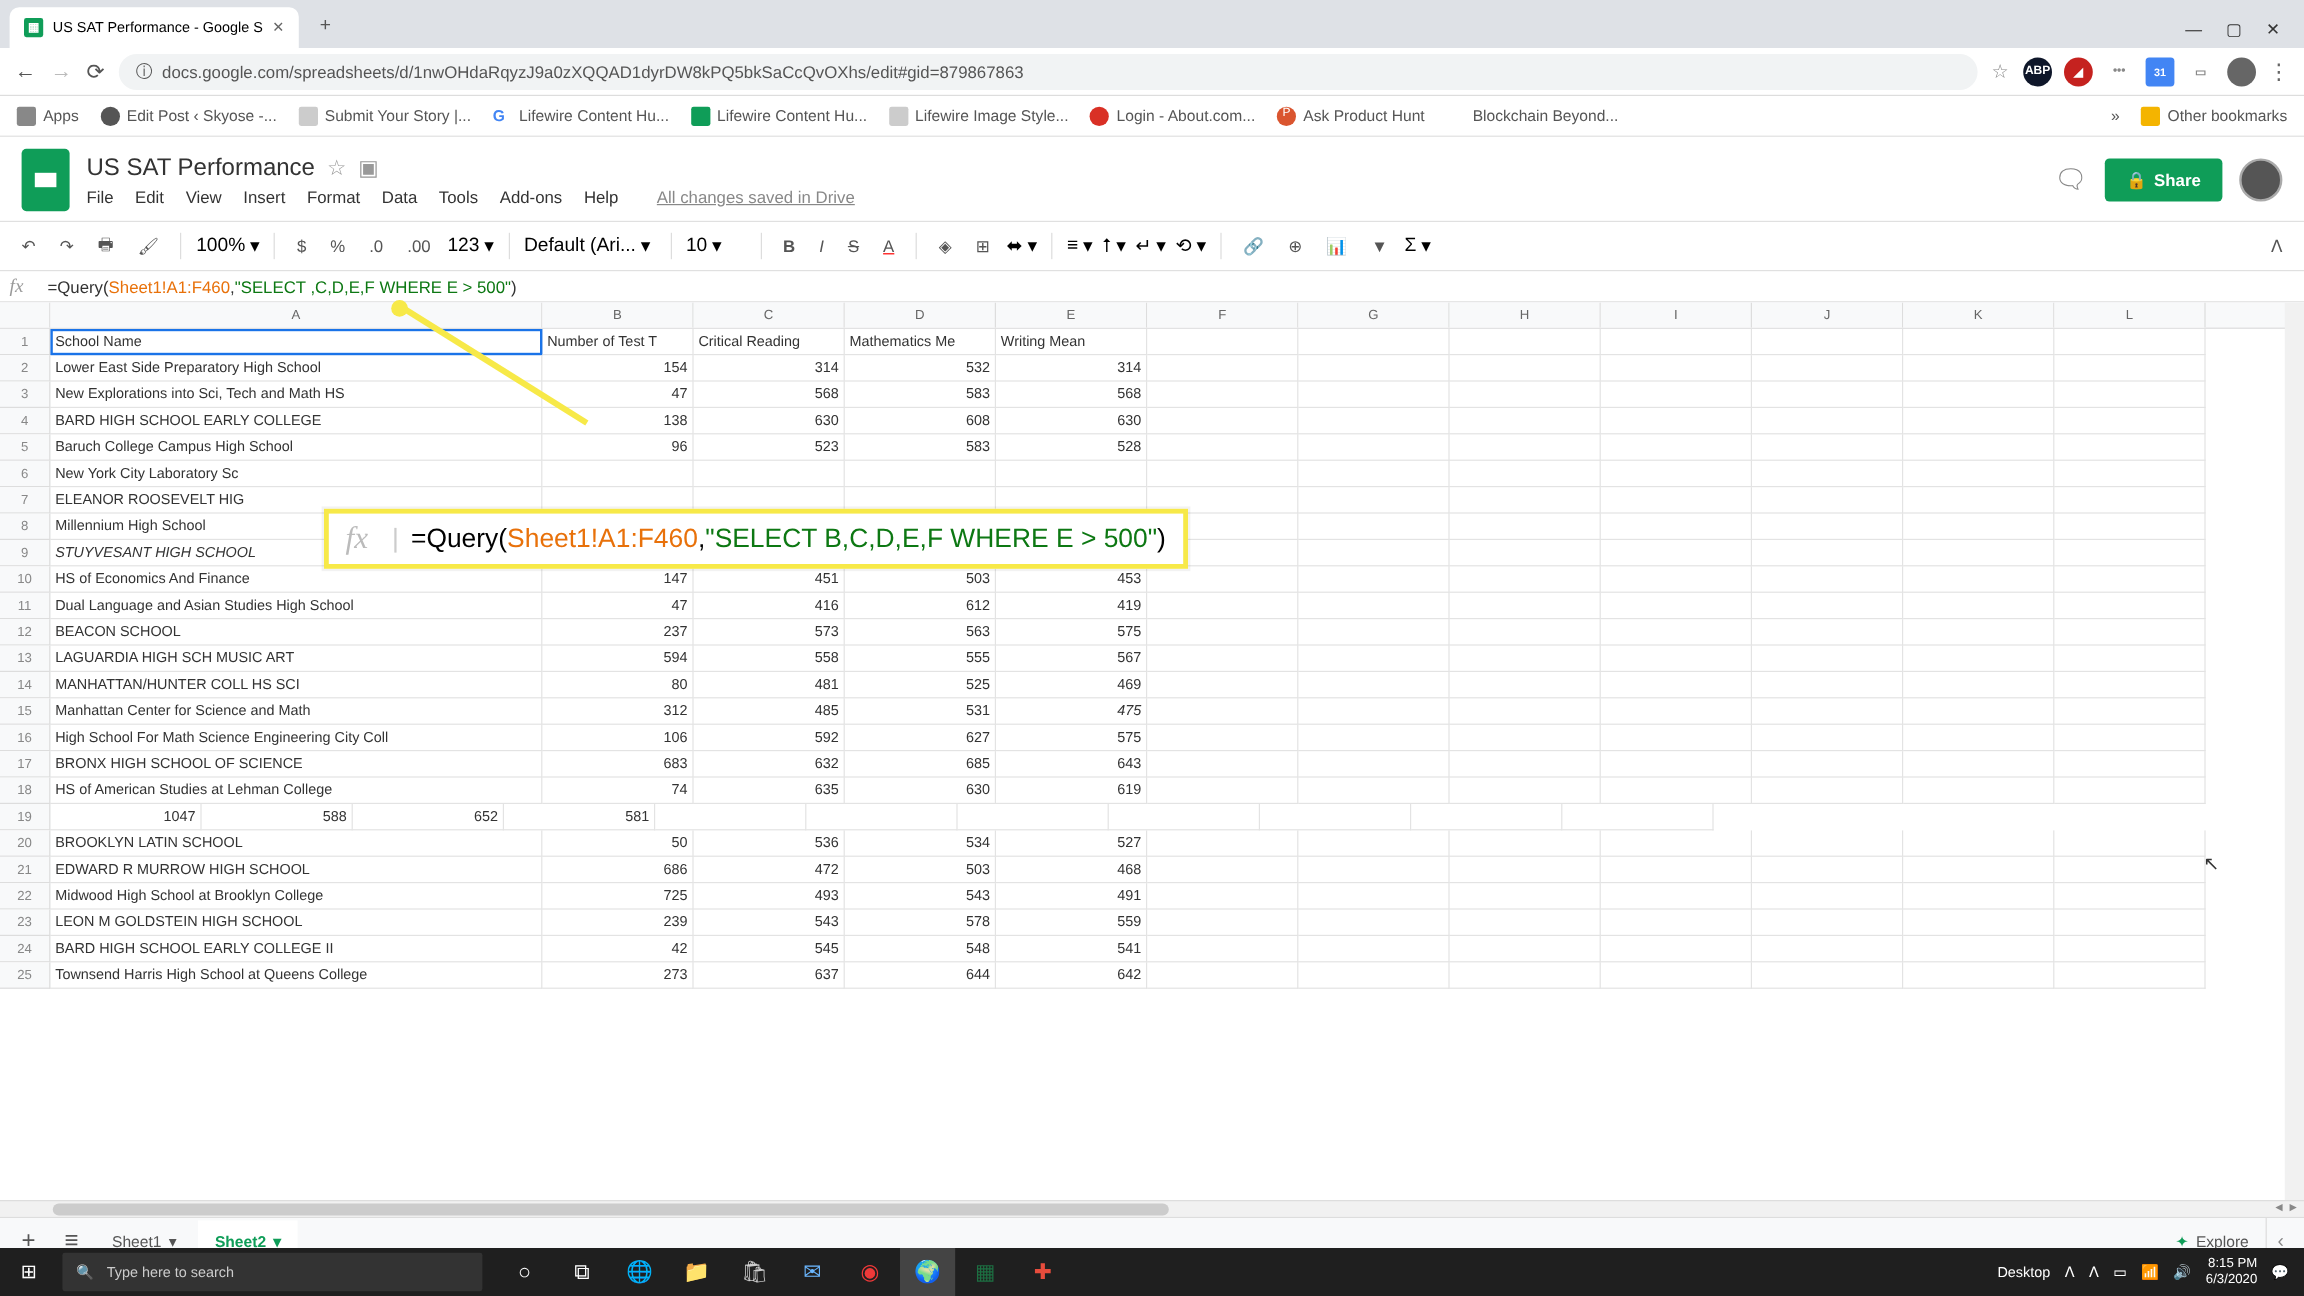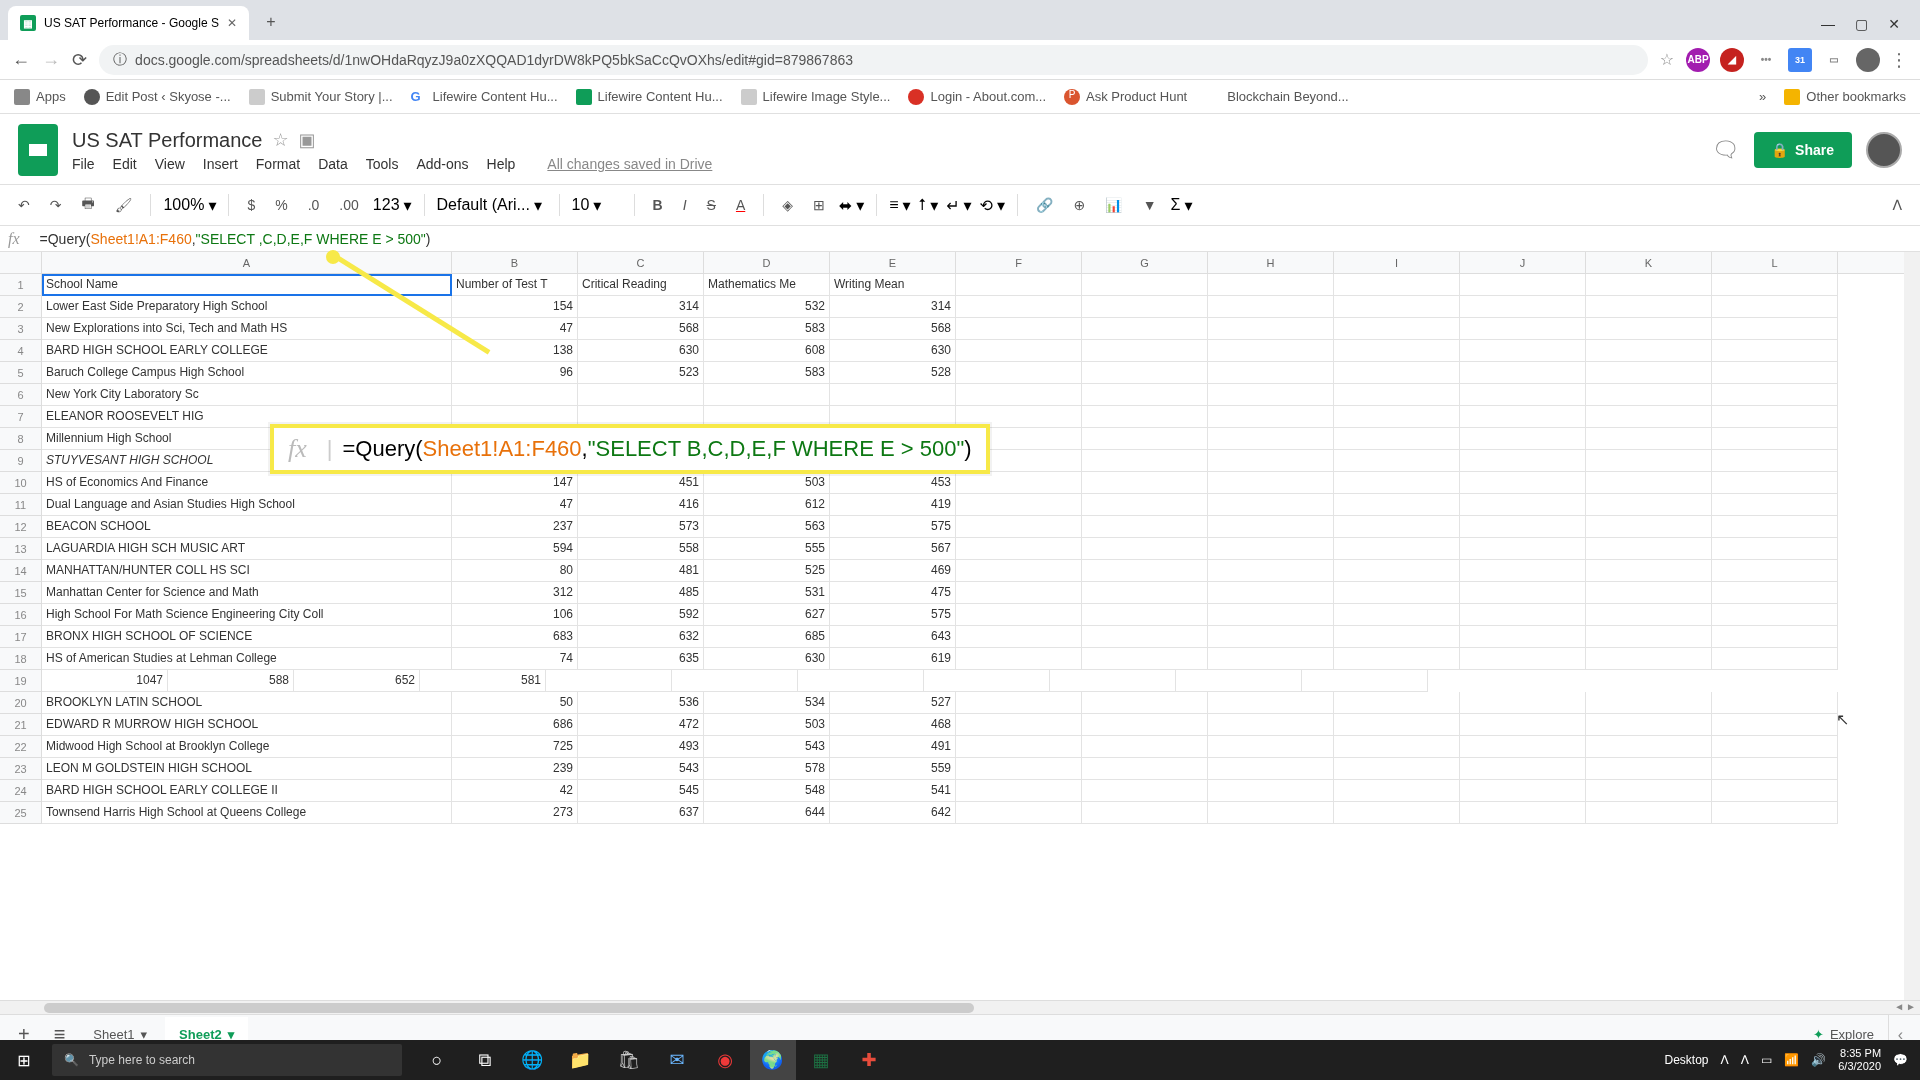--- a/index.html
+++ b/index.html
@@ -117,21 +117,21 @@
 <div class="addr-bar">
   <span class="nav-btn">←</span>
   <span class="nav-btn disabled">→</span>
   <span class="nav-btn">⟳</span>
   <div class="url-field">
     <span>ⓘ</span>
     <span>docs.google.com/spreadsheets/d/1nwOHdaRqyzJ9a0zXQQAD1dyrDW8kPQ5bkSaCcQvOXhs/edit#gid=879867863</span>
   </div>
   <span style="color:#888">☆</span>
   <div class="addr-icons">
-    <div class="ext-icon" style="background:#a21caf;color:#fff">ABP</div>
+    <div class="ext-icon" style="background:#0f172a;color:#fff">ABP</div>
     <div class="ext-icon" style="background:#c5221f;color:#fff">◢</div>
     <div class="ext-icon" style="color:#888">•••</div>
     <div class="ext-icon" style="background:#4285f4;color:#fff;border-radius:3px;font-size:9px">31</div>
     <div class="ext-icon" style="color:#888">▭</div>
     <div class="ext-icon" style="background:#666;border-radius:50%"></div>
     <span style="color:#666;font-size:18px">⋮</span>
   </div>
 </div>
 
 <div class="bookmarks">
@@ -512,21 +512,21 @@
         <div class="cell num" style="width: 126px;"></div>
         <div class="cell num" style="width: 126px;"></div>
         <div class="cell num" style="width: 126px;"></div>
       </div>
       <div class="grid-row">
         <div class="row-num">15</div>
         <div class="cell" style="width: 410px;">Manhattan Center for Science and Math</div>
         <div class="cell num" style="width: 126px;">312</div>
         <div class="cell num" style="width: 126px;">485</div>
         <div class="cell num" style="width: 126px;">531</div>
-        <div class="cell num" style="width: 126px;">475</div>
+        <div class="cell num" style="width: 126px; font-style: italic;">475</div>
         <div class="cell num" style="width: 126px;"></div>
         <div class="cell num" style="width: 126px;"></div>
         <div class="cell num" style="width: 126px;"></div>
         <div class="cell num" style="width: 126px;"></div>
         <div class="cell num" style="width: 126px;"></div>
         <div class="cell num" style="width: 126px;"></div>
         <div class="cell num" style="width: 126px;"></div>
       </div>
       <div class="grid-row">
         <div class="row-num">16</div>
@@ -738,18 +738,18 @@
     <div class="task-ico" style="color:#e74c3c">✚</div>
   </div>
   <div class="tray">
     <span>Desktop</span>
     <span>ᐱ</span>
     <span>ᐱ</span>
     <span>▭</span>
     <span>📶</span>
     <span>🔊</span>
     <div class="tray-time">
-      <div>8:35 PM</div>
+      <div>8:15 PM</div>
       <div>6/3/2020</div>
     </div>
     <span>💬</span>
   </div>
 </div>
 
 </body></html>

